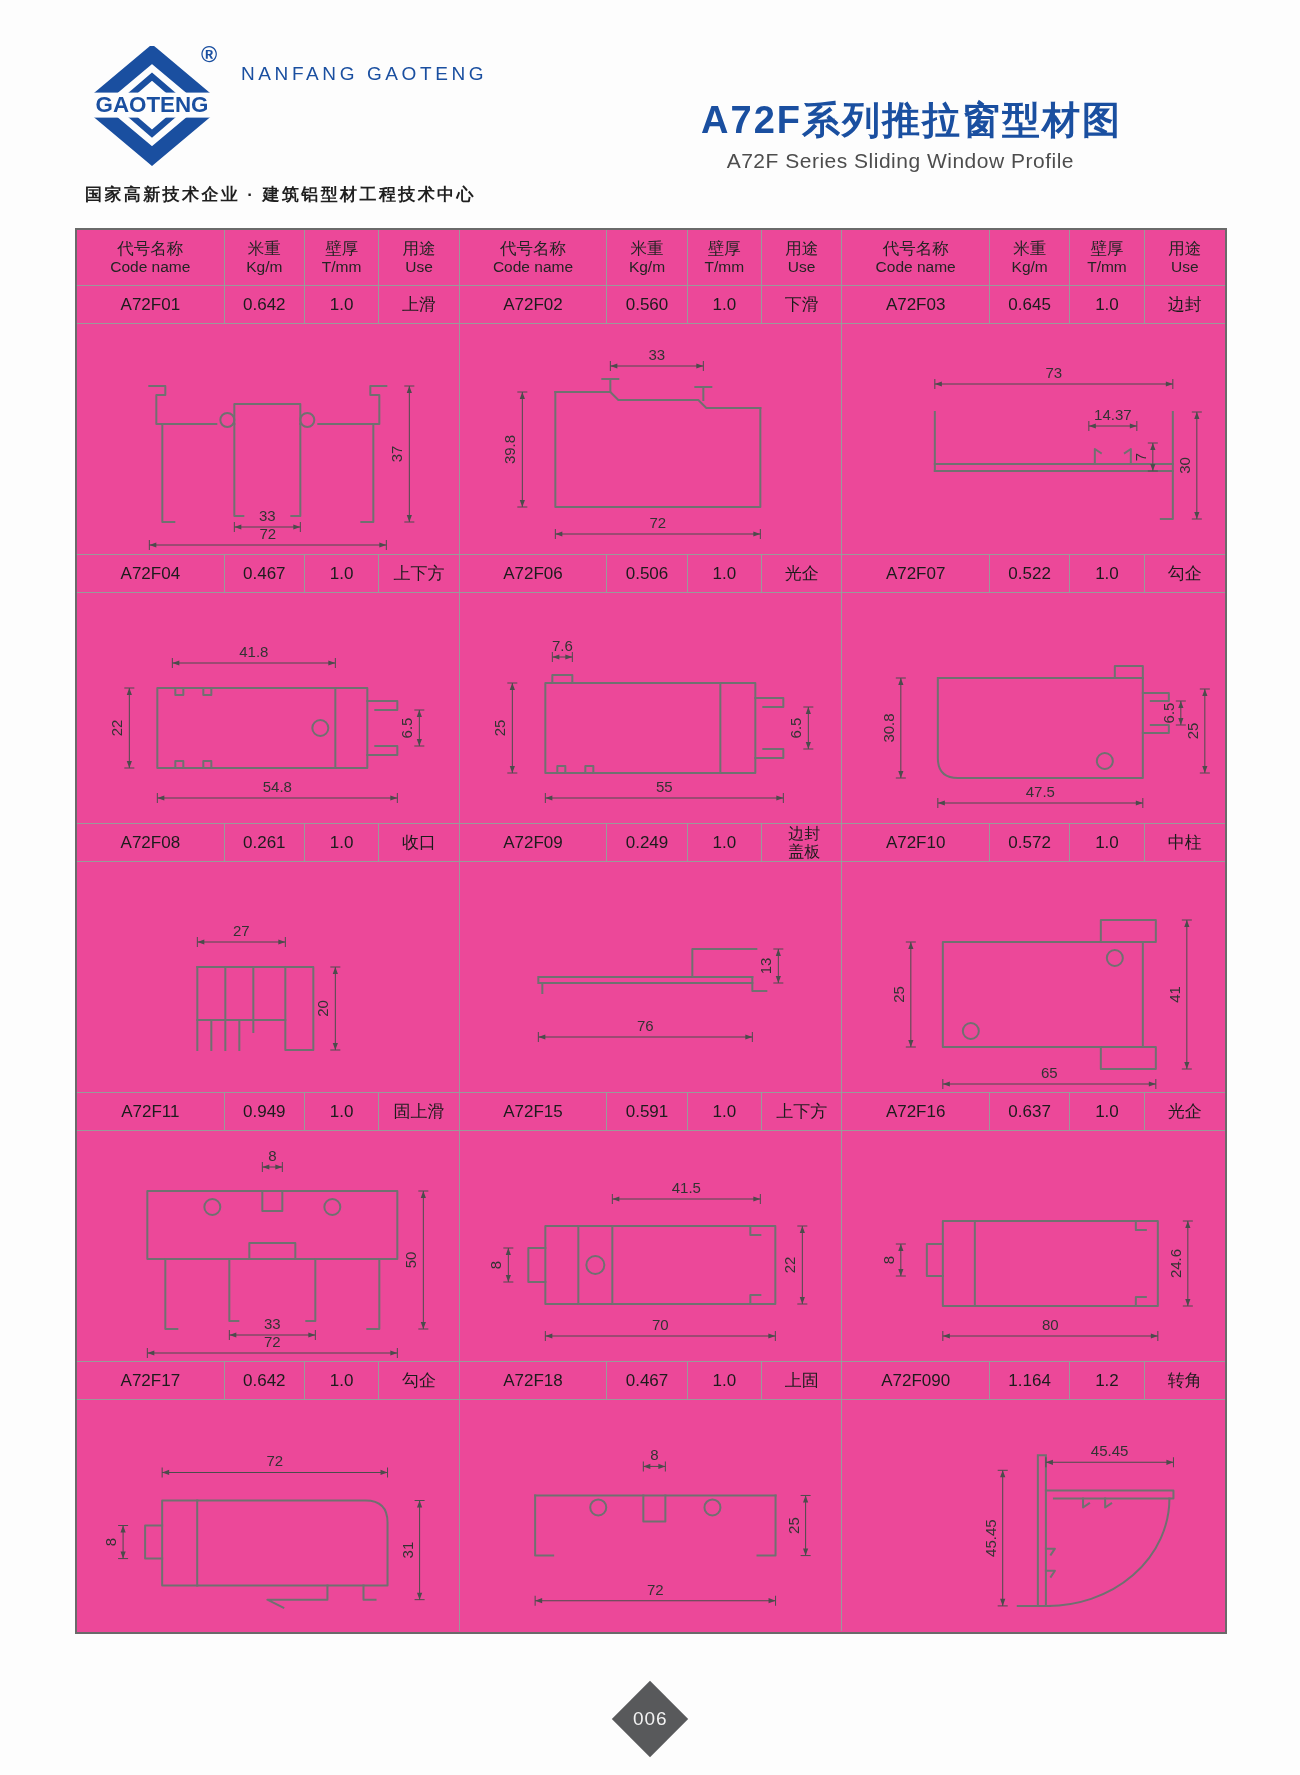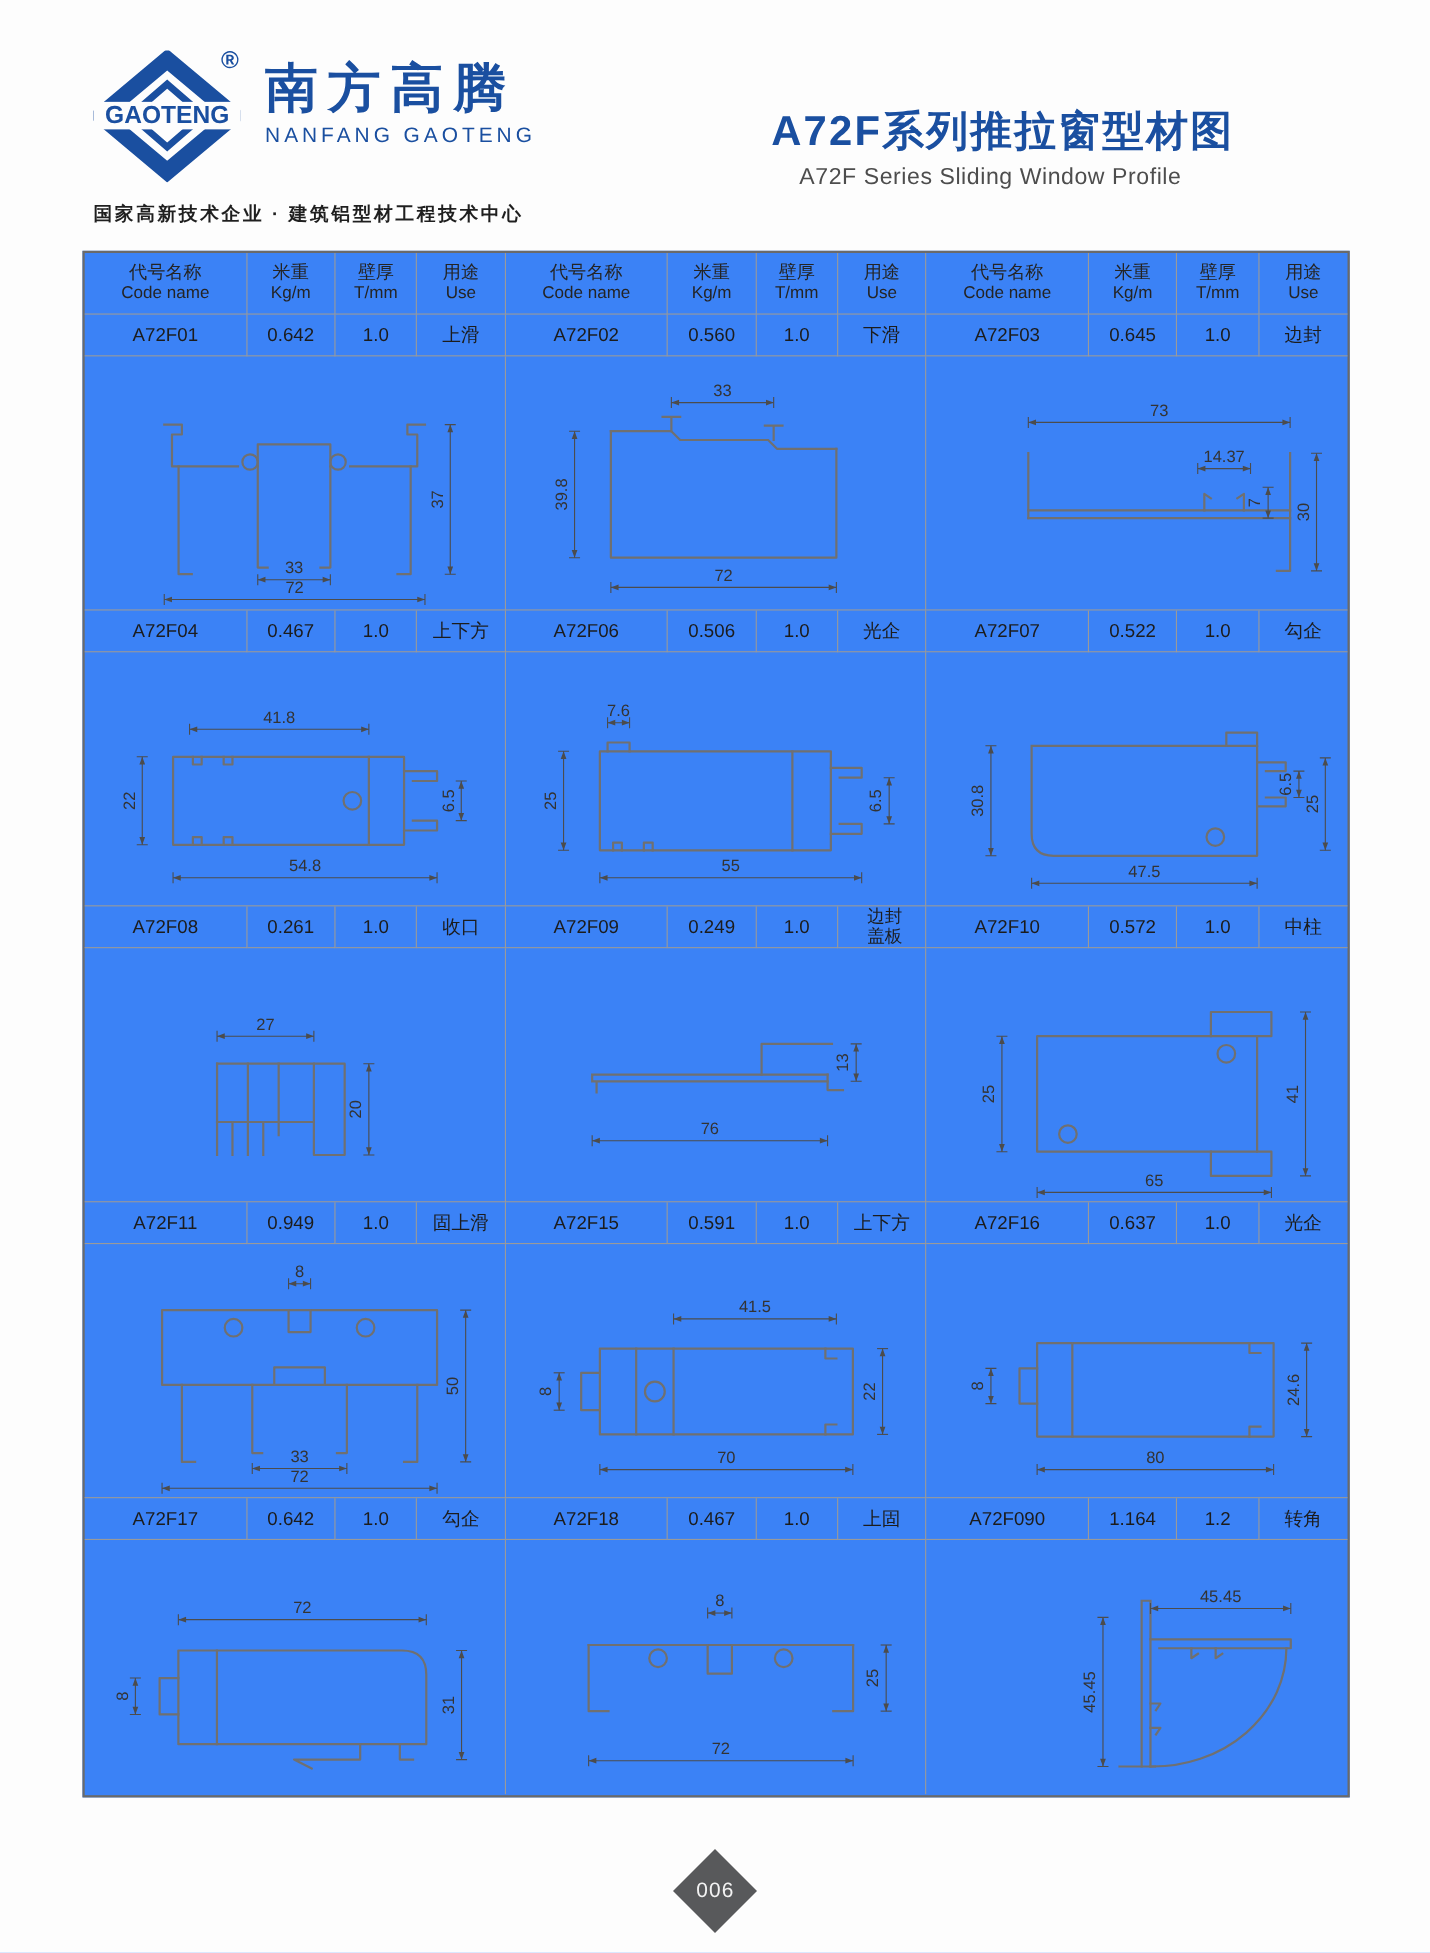--- a/index.html
+++ b/index.html
@@ -13,21 +13,21 @@
   .brand-cn{font-size:48px;font-weight:700;color:#1a4fa0;letter-spacing:9px;line-height:1.05;}
   .brand-en{font-size:19px;font-weight:400;color:#1a4fa0;letter-spacing:3.6px;margin-top:7px;}
   .tagline{position:absolute;left:85px;top:183px;font-size:17px;font-weight:600;color:#1f1f1f;letter-spacing:2.4px;}
   .titles{position:absolute;top:98px;right:178px;text-align:right;}
   .title-cn{font-size:38px;font-weight:700;color:#1a4fa0;letter-spacing:2px;line-height:1.2;}
   .title-en{font-size:21px;color:#4d4d4d;margin-top:5px;margin-right:48px;letter-spacing:0.5px;}
   
   .ptable{position:absolute;left:75px;top:228px;width:1148px;height:1402px;display:grid;
           grid-template-columns:repeat(3,147fr 80fr 74fr 80fr);
           grid-template-rows:56px repeat(5,38px 231px);
-          border:2px solid #6a6a6a;background:#3b82f6;}
+          border:2px solid #6a6a6a;background:#ec4899;}
   .c{border-right:1px solid #9a9a9a;border-bottom:1px solid #9a9a9a;
      display:flex;align-items:center;justify-content:center;min-width:0;min-height:0;}
   .nr{border-right:none;}
   .nb{border-bottom:none;}
   .th{flex-direction:column;line-height:1.18;}
   .th .cn{font-size:16.5px;color:#242424;}
   .th .en{font-size:15.5px;color:#242424;}
   .td{font-size:17px;color:#1c1c1c;text-align:center;}
   .use.w2{font-size:16px;line-height:1.1;word-break:break-all;padding:0 21px;text-align:right;}
   .draw{grid-column:span 4;}
@@ -52,21 +52,20 @@
     <div class="logo-mark">
       <svg viewBox="0 0 150 130" width="134" height="120">
         <polygon points="75,7 143,64 75,121 7,64" fill="none" stroke="#1a4fa0" stroke-width="17"></polygon>
         <polygon points="75,32 112,64 75,96 38,64" fill="none" stroke="#1a4fa0" stroke-width="7"></polygon>
         <rect x="0" y="50" width="150" height="28" fill="#fdfdfd"></rect>
         <text x="75" y="72" text-anchor="middle" font-size="25" font-weight="bold" fill="#1a4fa0">GAOTENG</text>
       </svg>
       <span class="logo-reg">®</span>
     </div>
     <div class="brand-block">
-      <div class="brand-cn">南方高腾</div>
       <div class="brand-en">NANFANG GAOTENG</div>
     </div>
   </div>
   <div class="tagline">国家高新技术企业 · 建筑铝型材工程技术中心</div>
   <div class="titles">
     <div class="title-cn">A72F系列推拉窗型材图</div>
     <div class="title-en">A72F Series Sliding Window Profile</div>
   </div>
 
   <div class="ptable">

